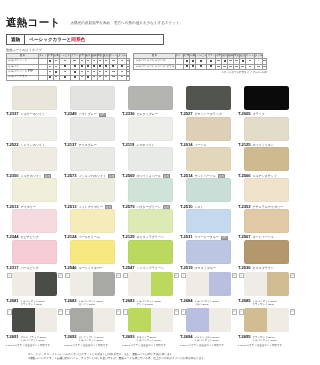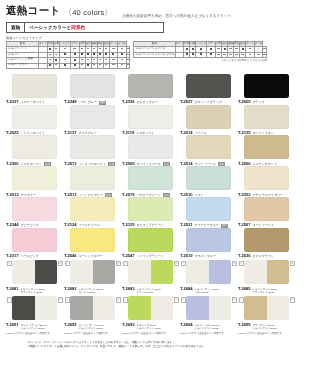--- a/index.html
+++ b/index.html
@@ -5,21 +5,21 @@
   html,body{margin:0;padding:0;}
   body{
     width:302px;height:365px;
     background:#ffffff;
     font-family:"Liberation Sans","DejaVu Sans",sans-serif;
     color:#231f20;
     overflow:hidden;
     position:relative;
   }
   .page{width:302px;height:365px;position:relative;box-sizing:border-box;padding:0 6px;}
-  .title-row{display:flex;align-items:flex-end;gap:4px;padding-top:4px;}
+  .title-row{display:flex;align-items:center;gap:4px;padding-top:16px;}
   .title{font-size:10.5px;font-weight:bold;letter-spacing:0.3px;}
   .colorcount{font-size:7.5px;color:#333;letter-spacing:0.2px;}
   .tagline{font-size:3.6px;color:#555;margin-left:6px;line-height:1.2;flex:1;
            transform:scaleY(1.05);}
 
   
   .tabs{display:flex;border:1px solid #5a5a5a;width:158px;margin-top:4px;height:11px;
         box-sizing:border-box;align-items:stretch;background:#fff;}
   .tab{display:flex;align-items:center;justify-content:center;font-size:4.6px;
        font-weight:bold;padding:0 4px;color:#1a1a1a;white-space:nowrap;}
@@ -70,21 +70,20 @@
   .footer{margin-top:6px;padding-left:22px;}
   .fnote{font-size:2.7px;color:#3a3a3a;line-height:1.45;letter-spacing:-0.05px;}
 </style>
 </head>
 <body>
 
 <div class="page">
 
   <div class="title-row">
     <span class="title">遮熱コート</span>
-    <span class="colorcount">〈40 colors〉</span>
     <span class="tagline">太陽光の反射効率を高め、窓方への熱の侵入を少なくするスラット。</span>
   </div>
 
   <div class="tabs">
     <div class="tab sep">
       <span>遮熱</span>
     </div>
     <div class="tab">
       <span>ベーシックカラーと</span>
         <span class="hl">同系色</span>

